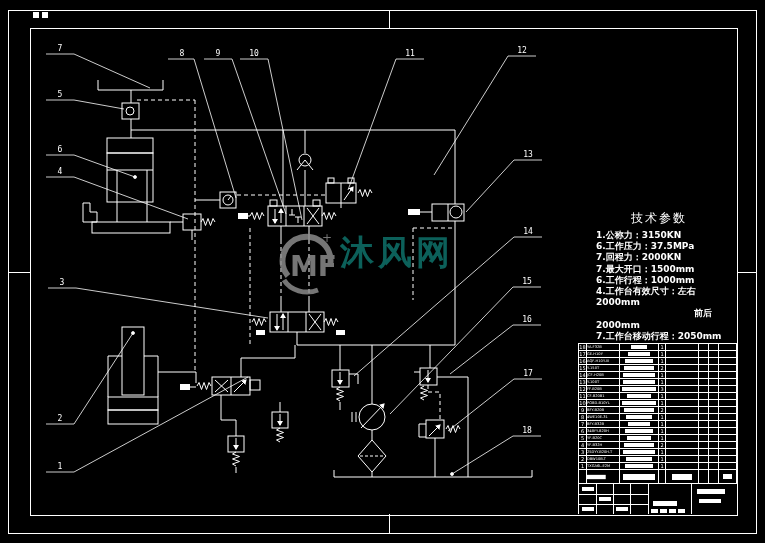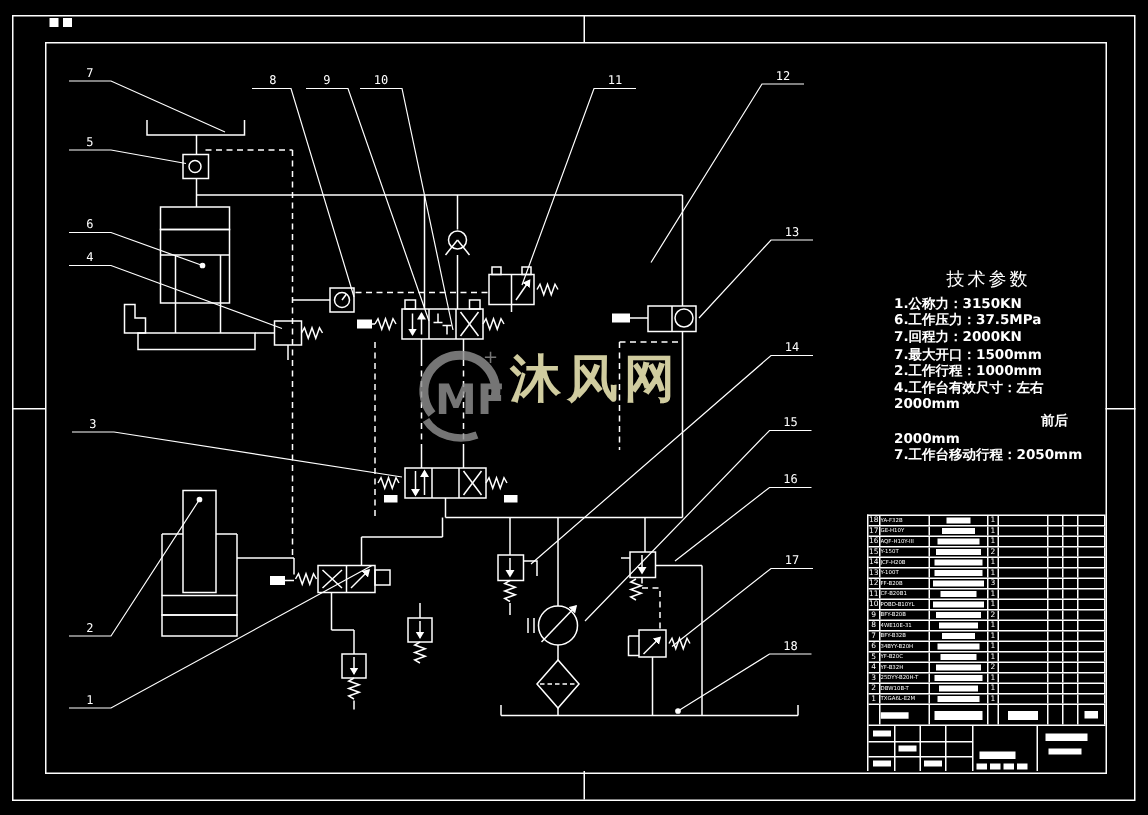--- a/index.html
+++ b/index.html
@@ -5,27 +5,27 @@
   html,body{margin:0;padding:0;background:#000;}
   #stage{position:relative;width:765px;height:543px;background:#000;overflow:hidden;
          font-family:"DejaVu Sans",sans-serif;color:#fff;}
   .abs{position:absolute;}
   
   .b-outer{left:8px;top:10px;width:747px;height:522px;border:1px solid #fff;}
   .b-inner{left:30px;top:28px;width:706px;height:486px;border:1px solid #fff;}
   .regmark{background:#fff;width:6px;height:6px;}
   
   .techparams{left:596px;top:178px;width:126px;}
-  .tp-title{font-size:12px;text-align:center;letter-spacing:2px;margin-bottom:3px;}
+  .tp-title{font-size:12px;text-align:center;letter-spacing:2px;margin-bottom:3px;margin-top:32px;}
   .tp-line{font-size:9px;line-height:11.2px;white-space:nowrap;font-weight:bold;}
   .tp-right{text-align:right;padding-right:10px;}
   
   .watermark{left:278px;top:228px;width:200px;height:78px;opacity:.82;}
   .wm-brand{position:absolute;left:62px;top:2px;font-size:34px;font-weight:bold;
-            color:#fef9c3;letter-spacing:4px;white-space:nowrap;}
+            color:#0f766e;letter-spacing:4px;white-space:nowrap;}
   .wm-url{position:absolute;left:60px;top:44px;font-size:17px;font-weight:bold;
           color:#8f8f8f;white-space:nowrap;}
   
   .bom{left:578px;top:343px;width:159px;height:171px;border-left:1px solid #fff;
        border-top:1px solid #fff;box-sizing:border-box;}
   .bom-row{display:flex;height:7px;border-bottom:1px solid #fff;box-sizing:border-box;}
   .bom-cell{border-right:1px solid #fff;box-sizing:border-box;overflow:hidden;
             display:flex;align-items:center;justify-content:center;}
   .c-no{width:8px;font-size:5px;}
   .c-code{width:33px;font-size:5px;justify-content:flex-start;}
@@ -322,21 +322,21 @@
   <div class="wm-brand">沐风网</div>
 </div>
 
 <div class="abs techparams">
   <div class="tp-title">技术参数</div>
   <div>
         <div class="tp-line">1.公称力：3150KN</div>
         <div class="tp-line">6.工作压力：37.5MPa</div>
         <div class="tp-line">7.回程力：2000KN</div>
         <div class="tp-line">7.最大开口：1500mm</div>
-        <div class="tp-line">2.工作行程：1000mm</div>
+        <div class="tp-line">6.工作行程：1000mm</div>
         <div class="tp-line">4.工作台有效尺寸：左右</div>
         <div class="tp-line">2000mm</div>
         <div class="tp-line tp-right">前后</div>
         <div class="tp-line">2000mm</div>
         <div class="tp-line">7.工作台移动行程：2050mm</div>
       </div>
 </div>
 
 <div class="abs bom">
   <div>

